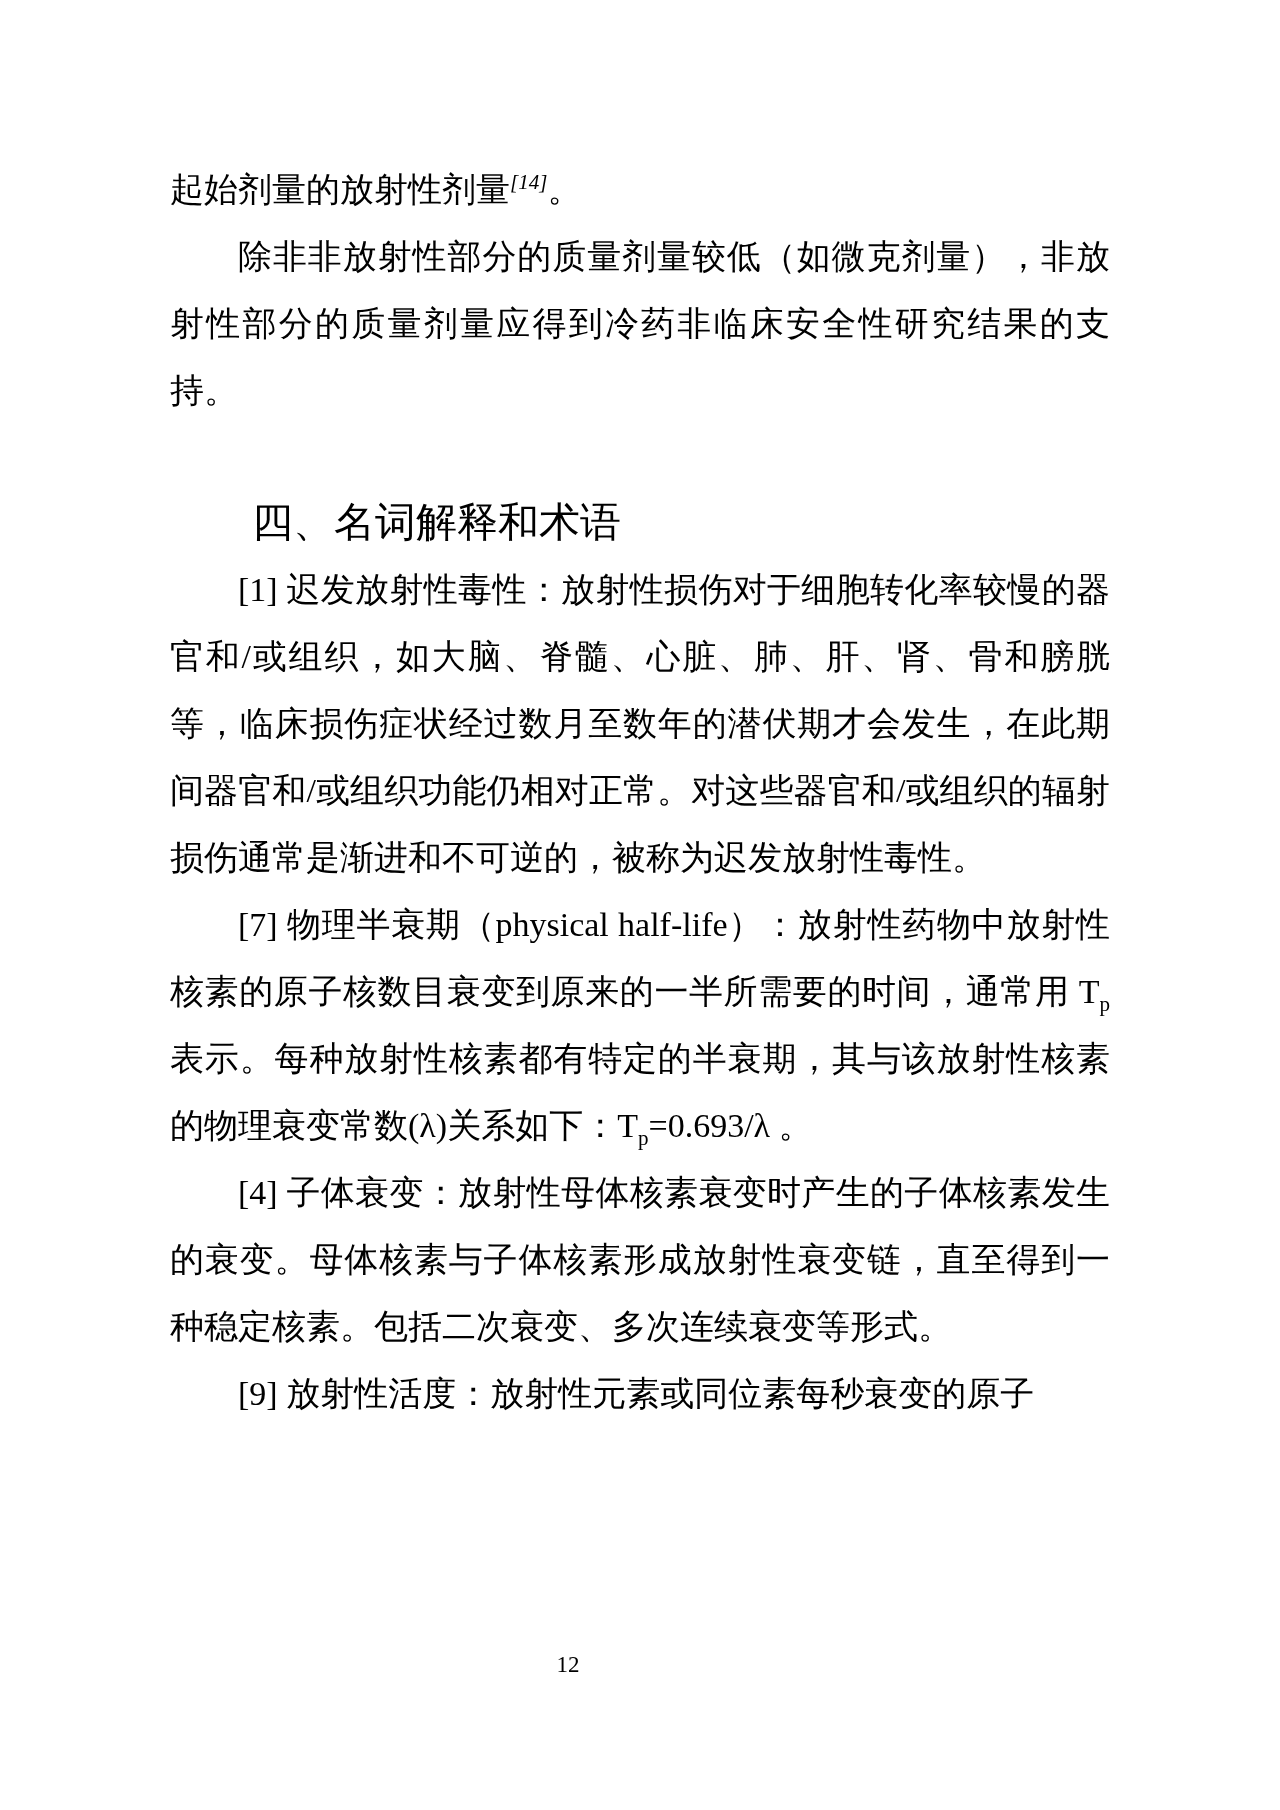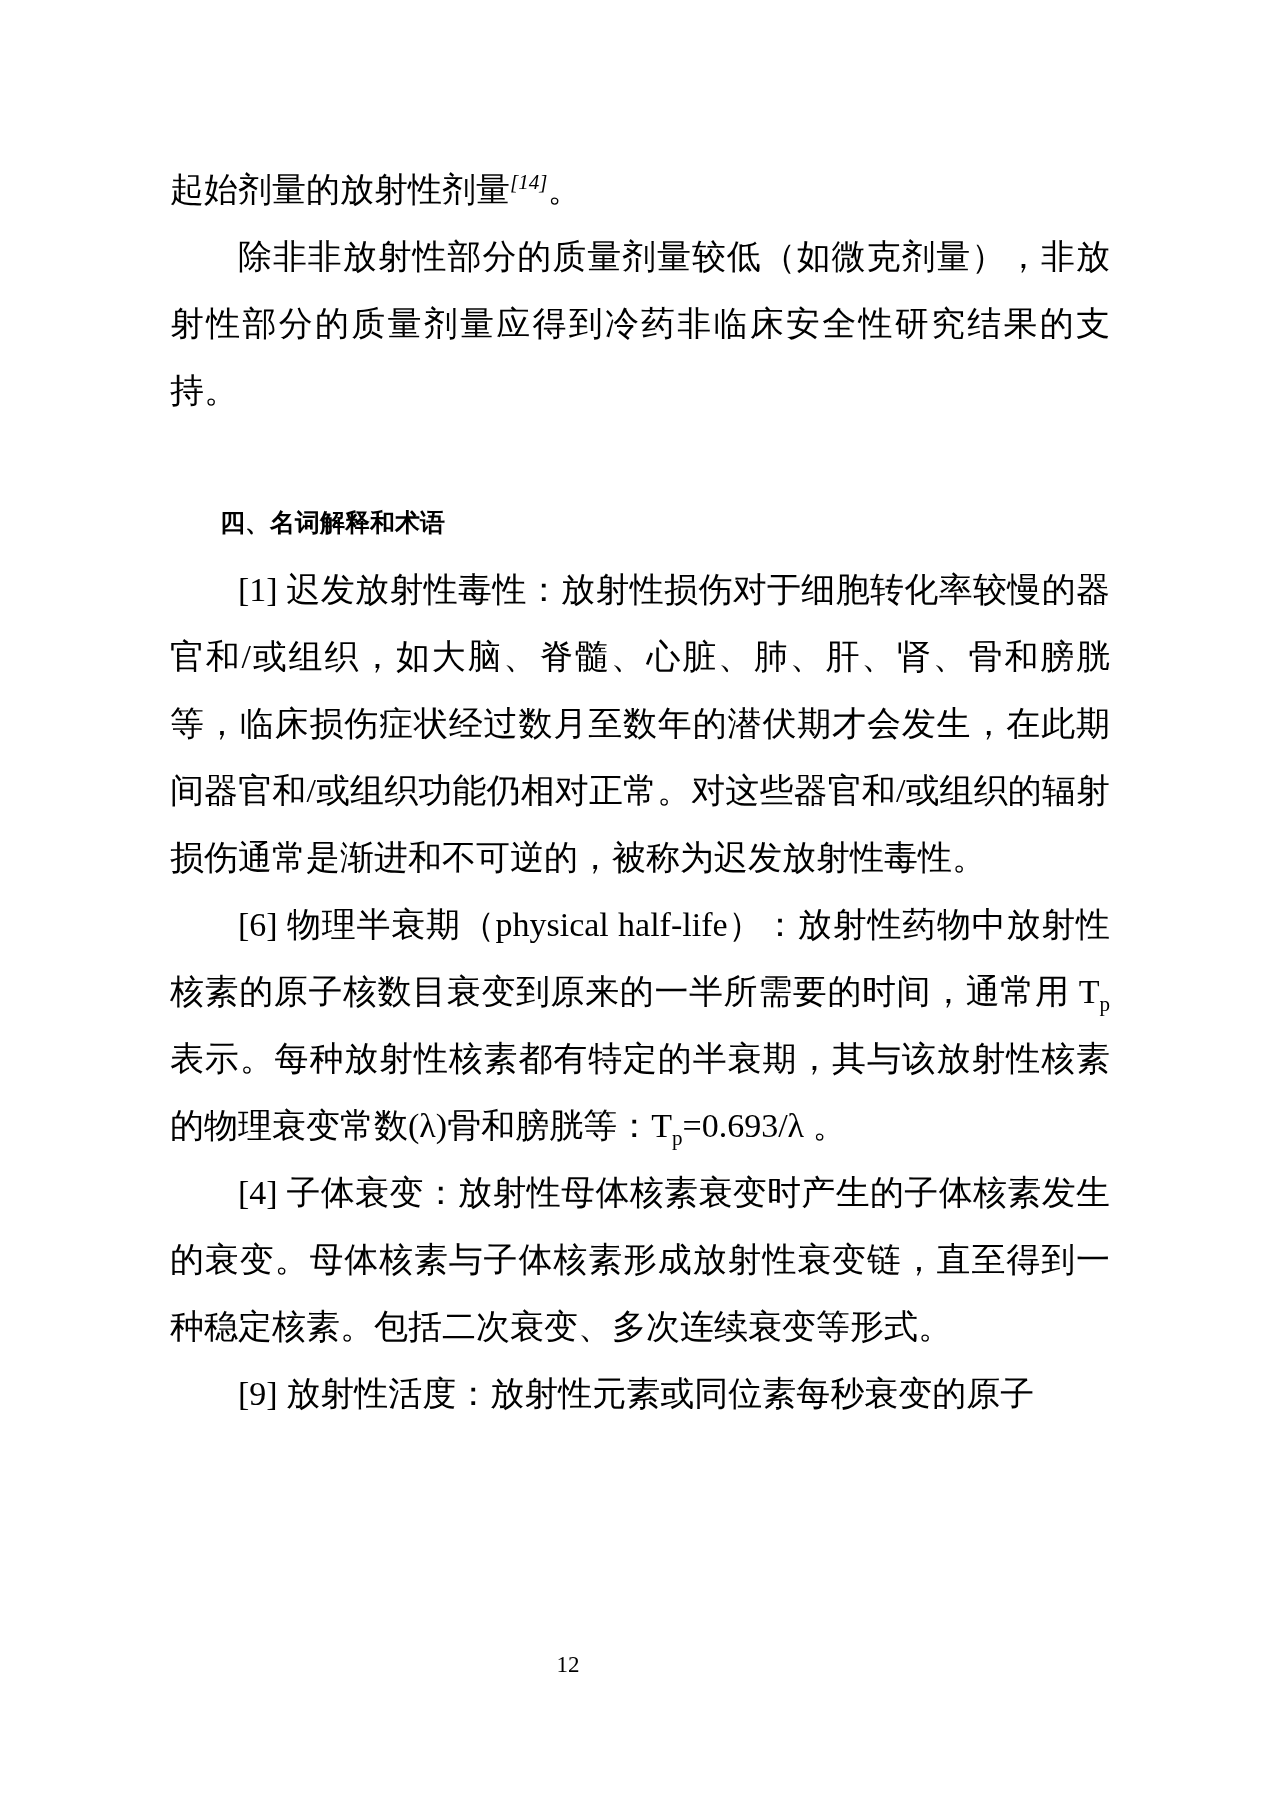--- a/index.html
+++ b/index.html
@@ -24,22 +24,22 @@
     font-size: 34px;
     line-height: 67px;
     text-align: justify;
     margin: 0;
     word-break: break-all;
   }
   .indent { text-indent: 2em; }
   .no-indent { text-indent: 0; }
   .section-heading {
     font-family: "Liberation Sans", "DejaVu Sans", sans-serif;
-    font-weight: bold;
-    font-size: 25px;
+    font-weight: normal;
+    font-size: 41px;
     line-height: 67px;
     margin: 65px 0 0 0;
     text-indent: 2em;
   }
   sup {
     font-size: 0.62em;
     vertical-align: super;
     line-height: 0;
     font-style: italic;
   }
@@ -60,19 +60,19 @@
 </style>
 </head>
 <body>
 
 <div class="text-column">
   <div id="doc-body">
       <p class="body-par no-indent"><span>起始剂量的放射性剂量</span><sup>[14]</sup><span>。</span></p>
       <p class="body-par indent"><span>除非非放射性部分的质量剂量较低（如微克剂量），非放射性部分的质量剂量应得到冷药非临床安全性研究结果的支持。</span></p>
       <h2 class="section-heading"><span>四、名词解释和术语</span></h2>
       <p class="body-par indent"><span>[1] 迟发放射性毒性：放射性损伤对于细胞转化率较慢的器官和/或组织，如大脑、脊髓、心脏、肺、肝、肾、骨和膀胱等，临床损伤症状经过数月至数年的潜伏期才会发生，在此期间器官和/或组织功能仍相对正常。对这些器官和/或组织的辐射损伤通常是渐进和不可逆的，被称为迟发放射性毒性。</span></p>
-      <p class="body-par indent"><span>[6] 物理半衰期（physical half-life）：放射性药物中放射性核素的原子核数目衰变到原来的一半所需要的时间，通常用 T</span><sub>p</sub><span>表示。每种放射性核素都有特定的半衰期，其与该放射性核素的物理衰变常数(λ)骨和膀胱等：T</span><sub>p</sub><span>=0.693/λ 。</span></p>
+      <p class="body-par indent"><span>[7] 物理半衰期（physical half-life）：放射性药物中放射性核素的原子核数目衰变到原来的一半所需要的时间，通常用 T</span><sub>p</sub><span>表示。每种放射性核素都有特定的半衰期，其与该放射性核素的物理衰变常数(λ)关系如下：T</span><sub>p</sub><span>=0.693/λ 。</span></p>
       <p class="body-par indent"><span>[4] 子体衰变：放射性母体核素衰变时产生的子体核素发生的衰变。母体核素与子体核素形成放射性衰变链，直至得到一种稳定核素。包括二次衰变、多次连续衰变等形式。</span></p>
       <p class="body-par indent"><span>[9] 放射性活度：放射性元素或同位素每秒衰变的原子</span></p>
     </div>
 </div>
 
 <div class="footer">12</div>
 
 </body></html>

